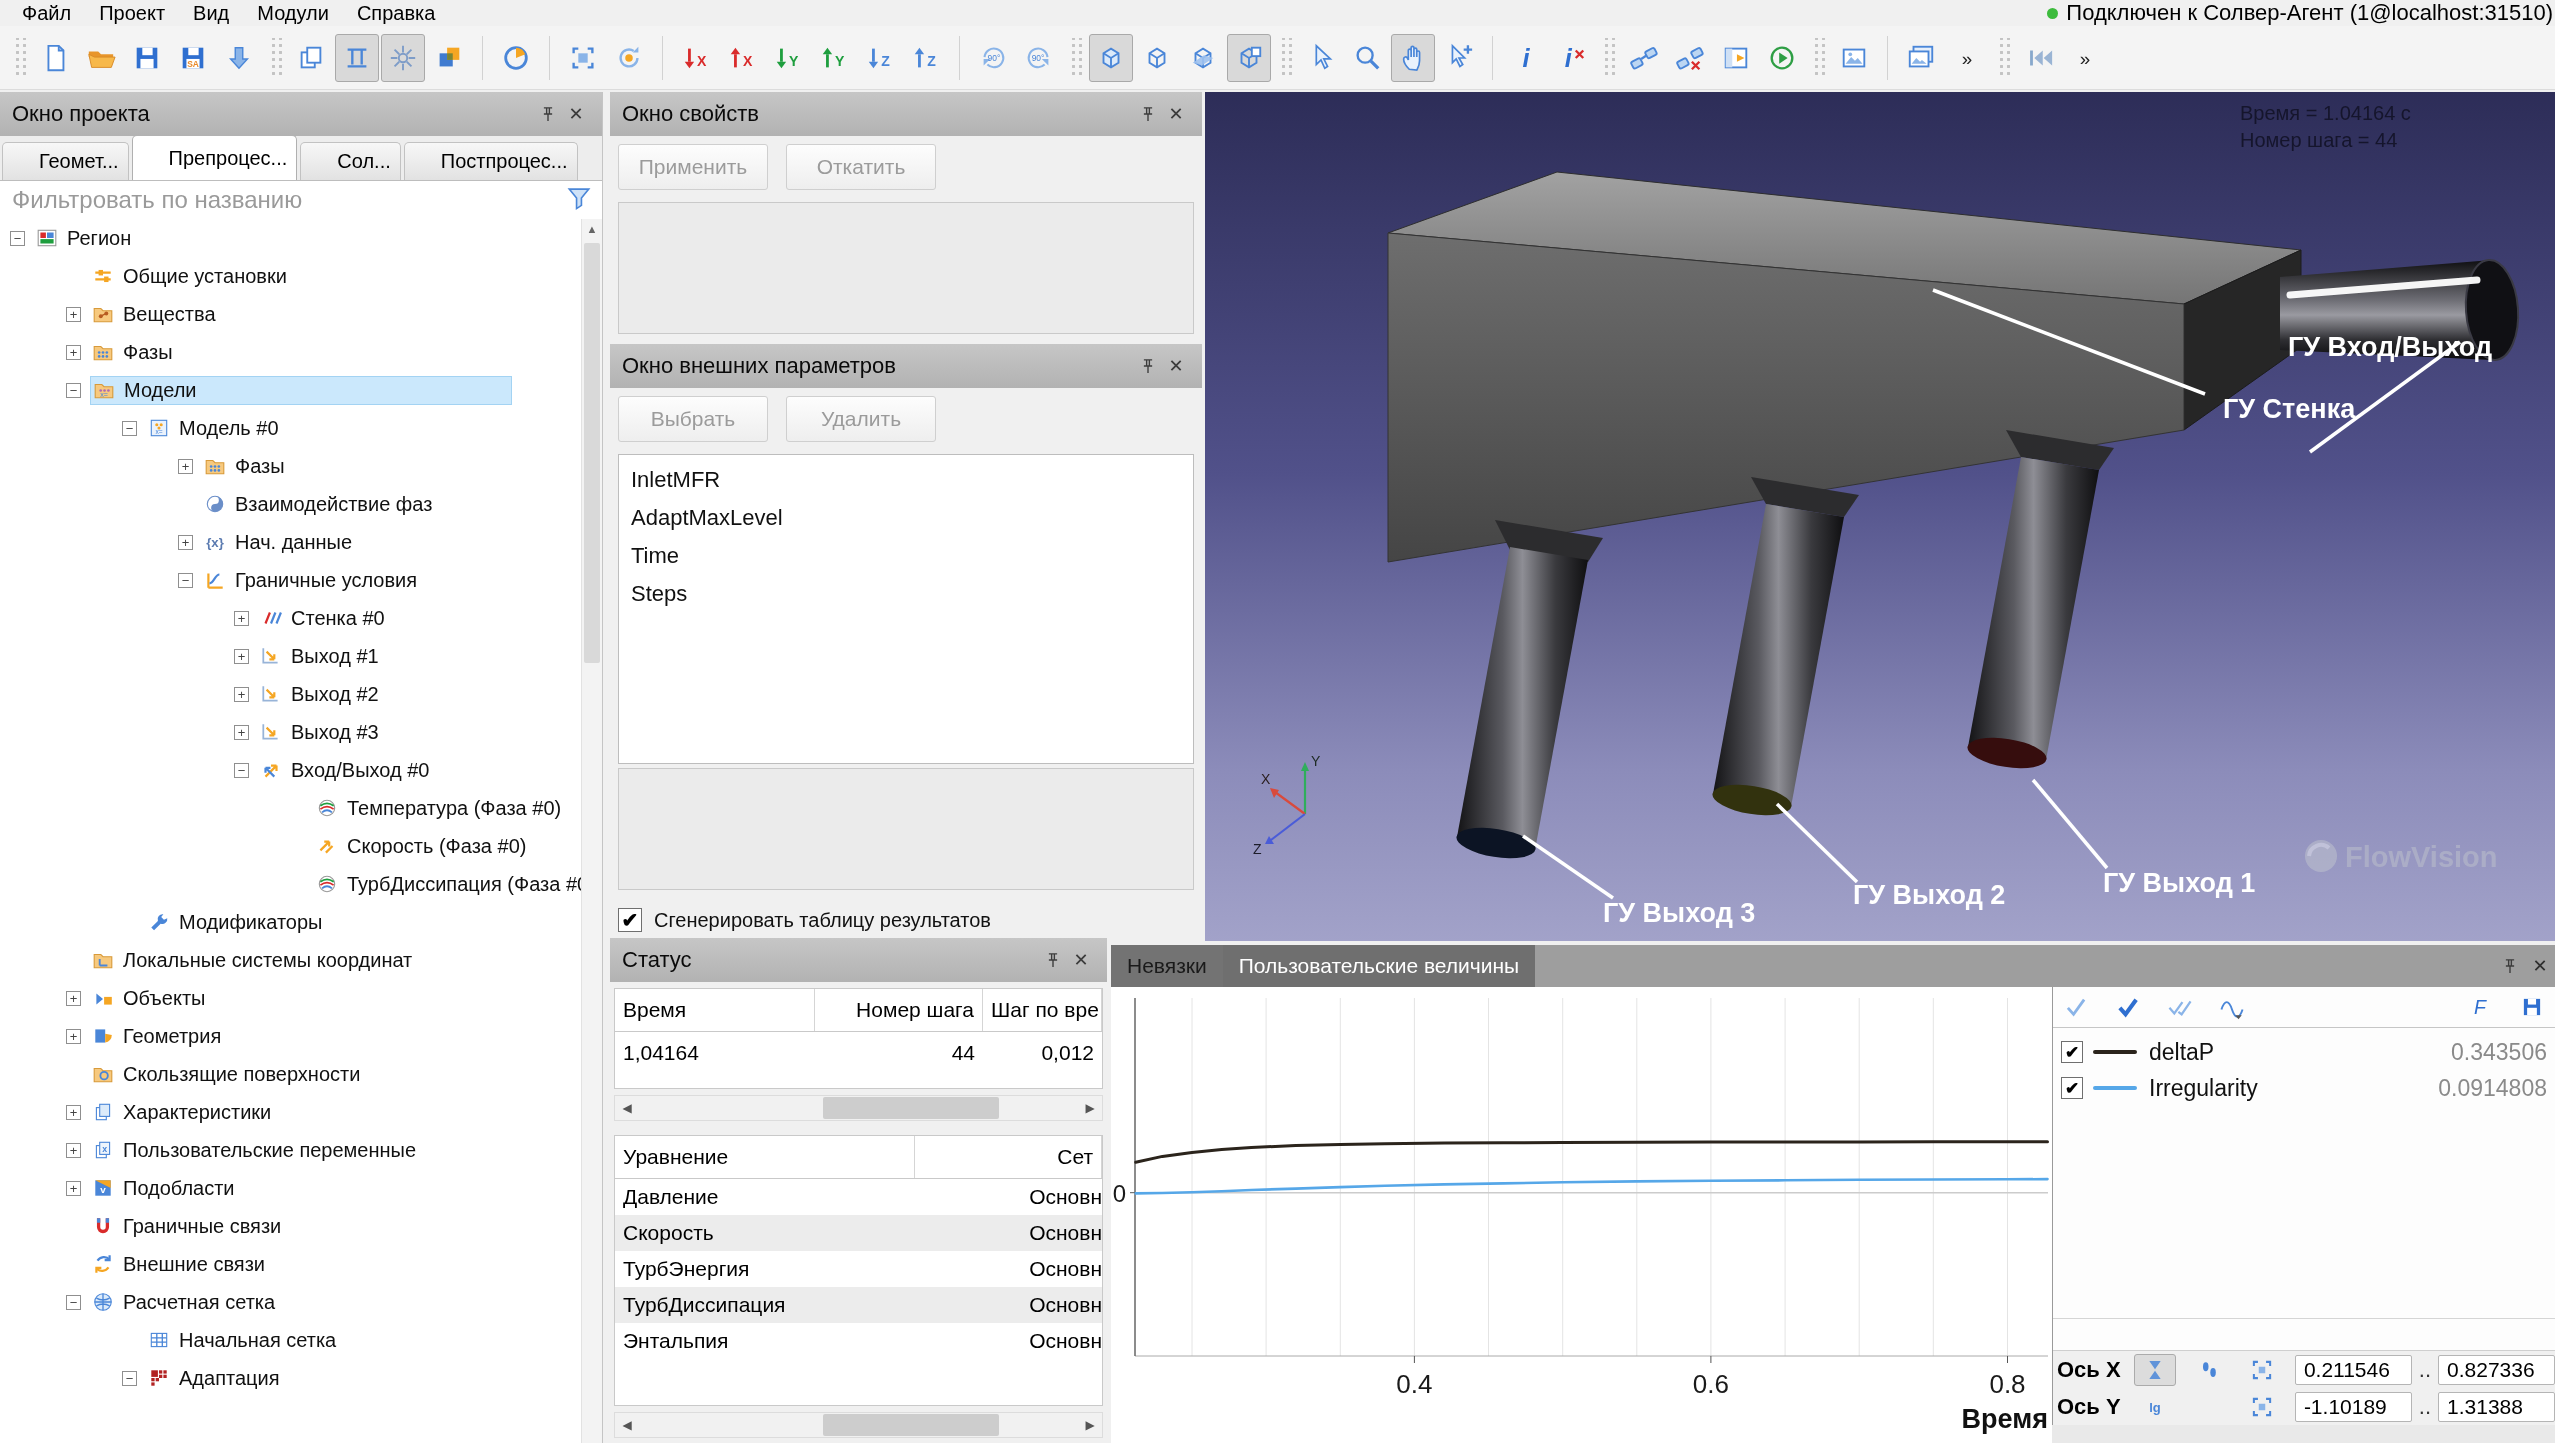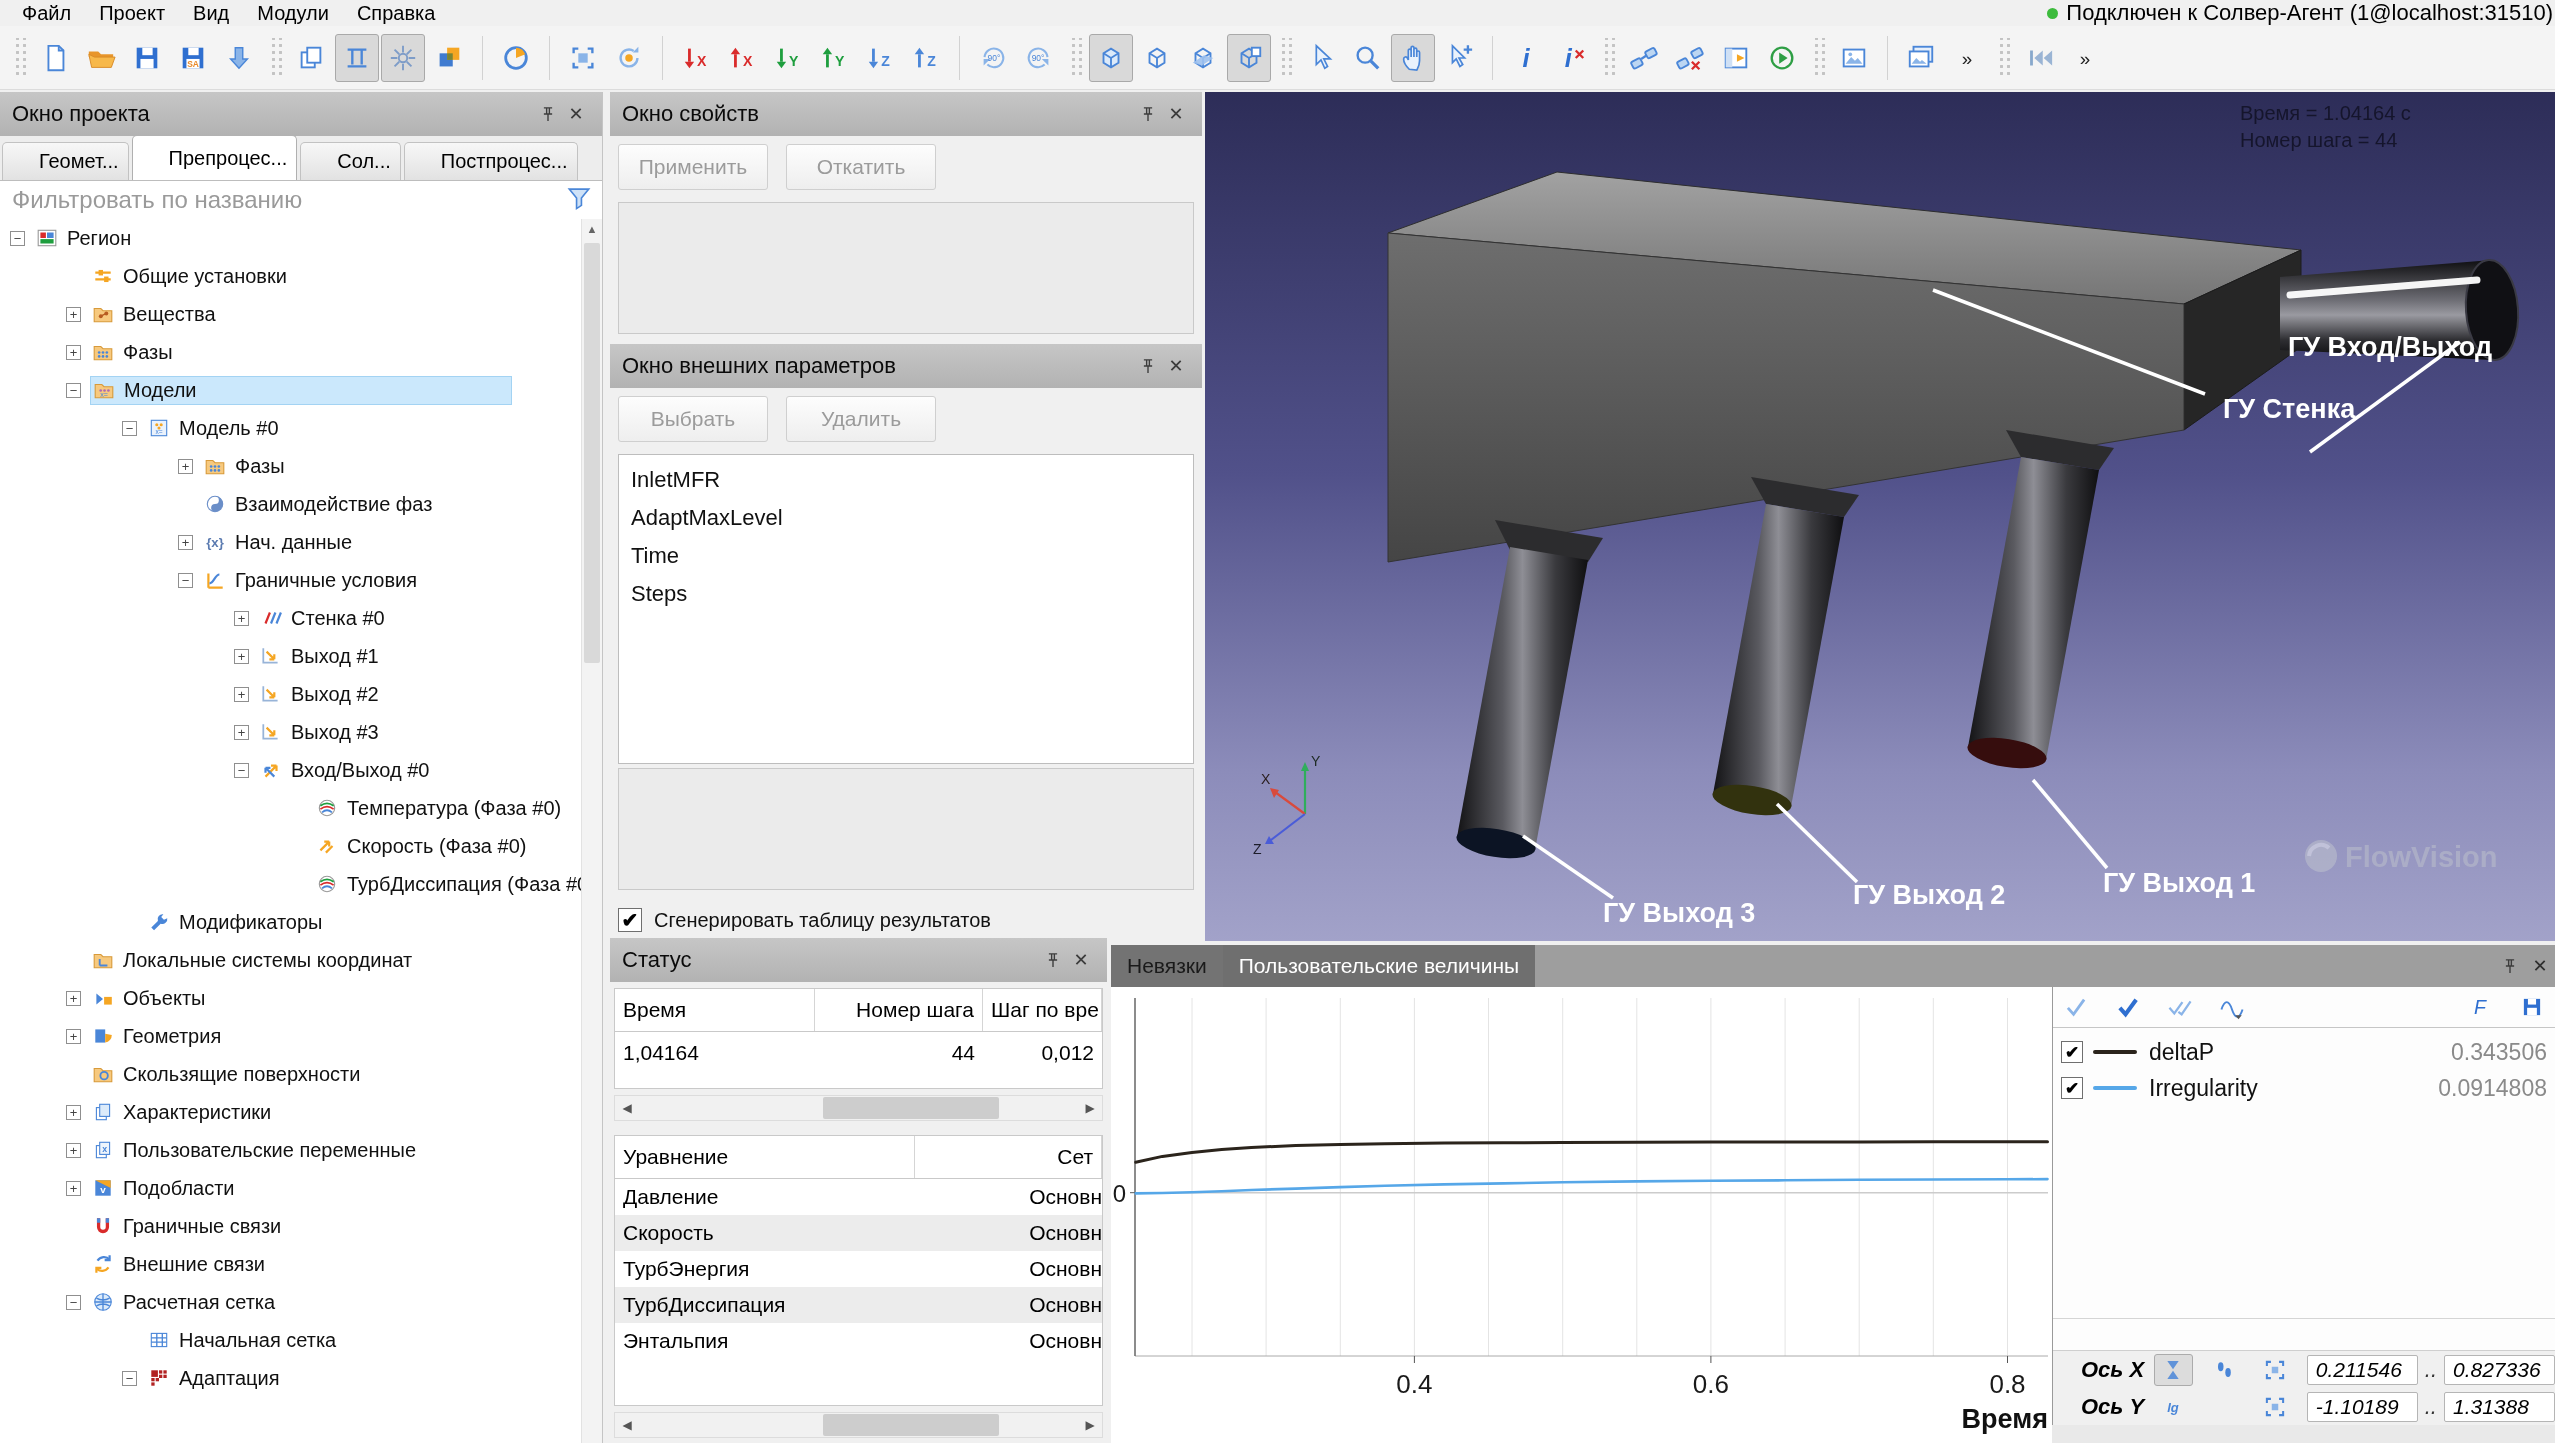--- a/index.html
+++ b/index.html
@@ -69,21 +69,21 @@
   #chartbox{position:absolute;left:0;top:42px;width:941px;bottom:0;background:#fff;}
   #legend{position:absolute;left:941px;top:42px;right:0;bottom:0;background:#fdfdfd;border-left:1px solid #9a9a9a;box-sizing:border-box;}
   #legtools{height:40px;border-bottom:1px solid #c6c6c6;display:flex;align-items:center;padding:0 10px;gap:26px;}
   #legtools .lt{display:flex;align-items:center;}
   #legtools .spacer{flex:1;}
   #leglist{height:284px;border-bottom:1px solid #d5d5d5;padding-top:6px;}
   .legrow{display:flex;align-items:center;height:36px;padding:0 8px;font-size:23px;color:#111;}
   .legrow .sw{width:44px;height:4px;border-radius:2px;margin:0 12px 0 10px;flex:none;}
   .legrow .lval{margin-left:auto;color:#8a8a8a;white-space:nowrap;}
   #axrows{position:absolute;left:0;right:0;bottom:18px;background:#f0f0f0;border-top:1px solid #cfcfcf;}
-  .axrow{display:flex;align-items:center;height:37px;font-size:22px;color:#000;padding-left:28px;font-style:italic;}
+  .axrow{display:flex;align-items:center;height:37px;font-size:22px;color:#000;padding-left:4px;}
   .axrow .axlab{font-weight:bold;width:78px;}
   .axbtn{width:42px;height:32px;display:flex;align-items:center;justify-content:center;border-radius:3px;margin-right:12px;}
   .axbtn.pressed{background:#dcdcdc;border:1px solid #ababab;box-sizing:border-box;}
   .axin{width:118px;height:30px;background:#fff;border:1px solid #b5b5b5;font-size:21px;display:flex;align-items:center;padding:0 8px;box-sizing:border-box;border-radius:2px;}
   .axdots{padding:0 7px;color:#333;}
   #plotbottom{position:absolute;left:941px;right:0;bottom:0;height:18px;background:#e9e9e9;}
   svg text{font-family:"Liberation Sans",sans-serif;}
   .mono{font-family:"DejaVu Sans Mono",monospace;}
 </style>
 </head>

